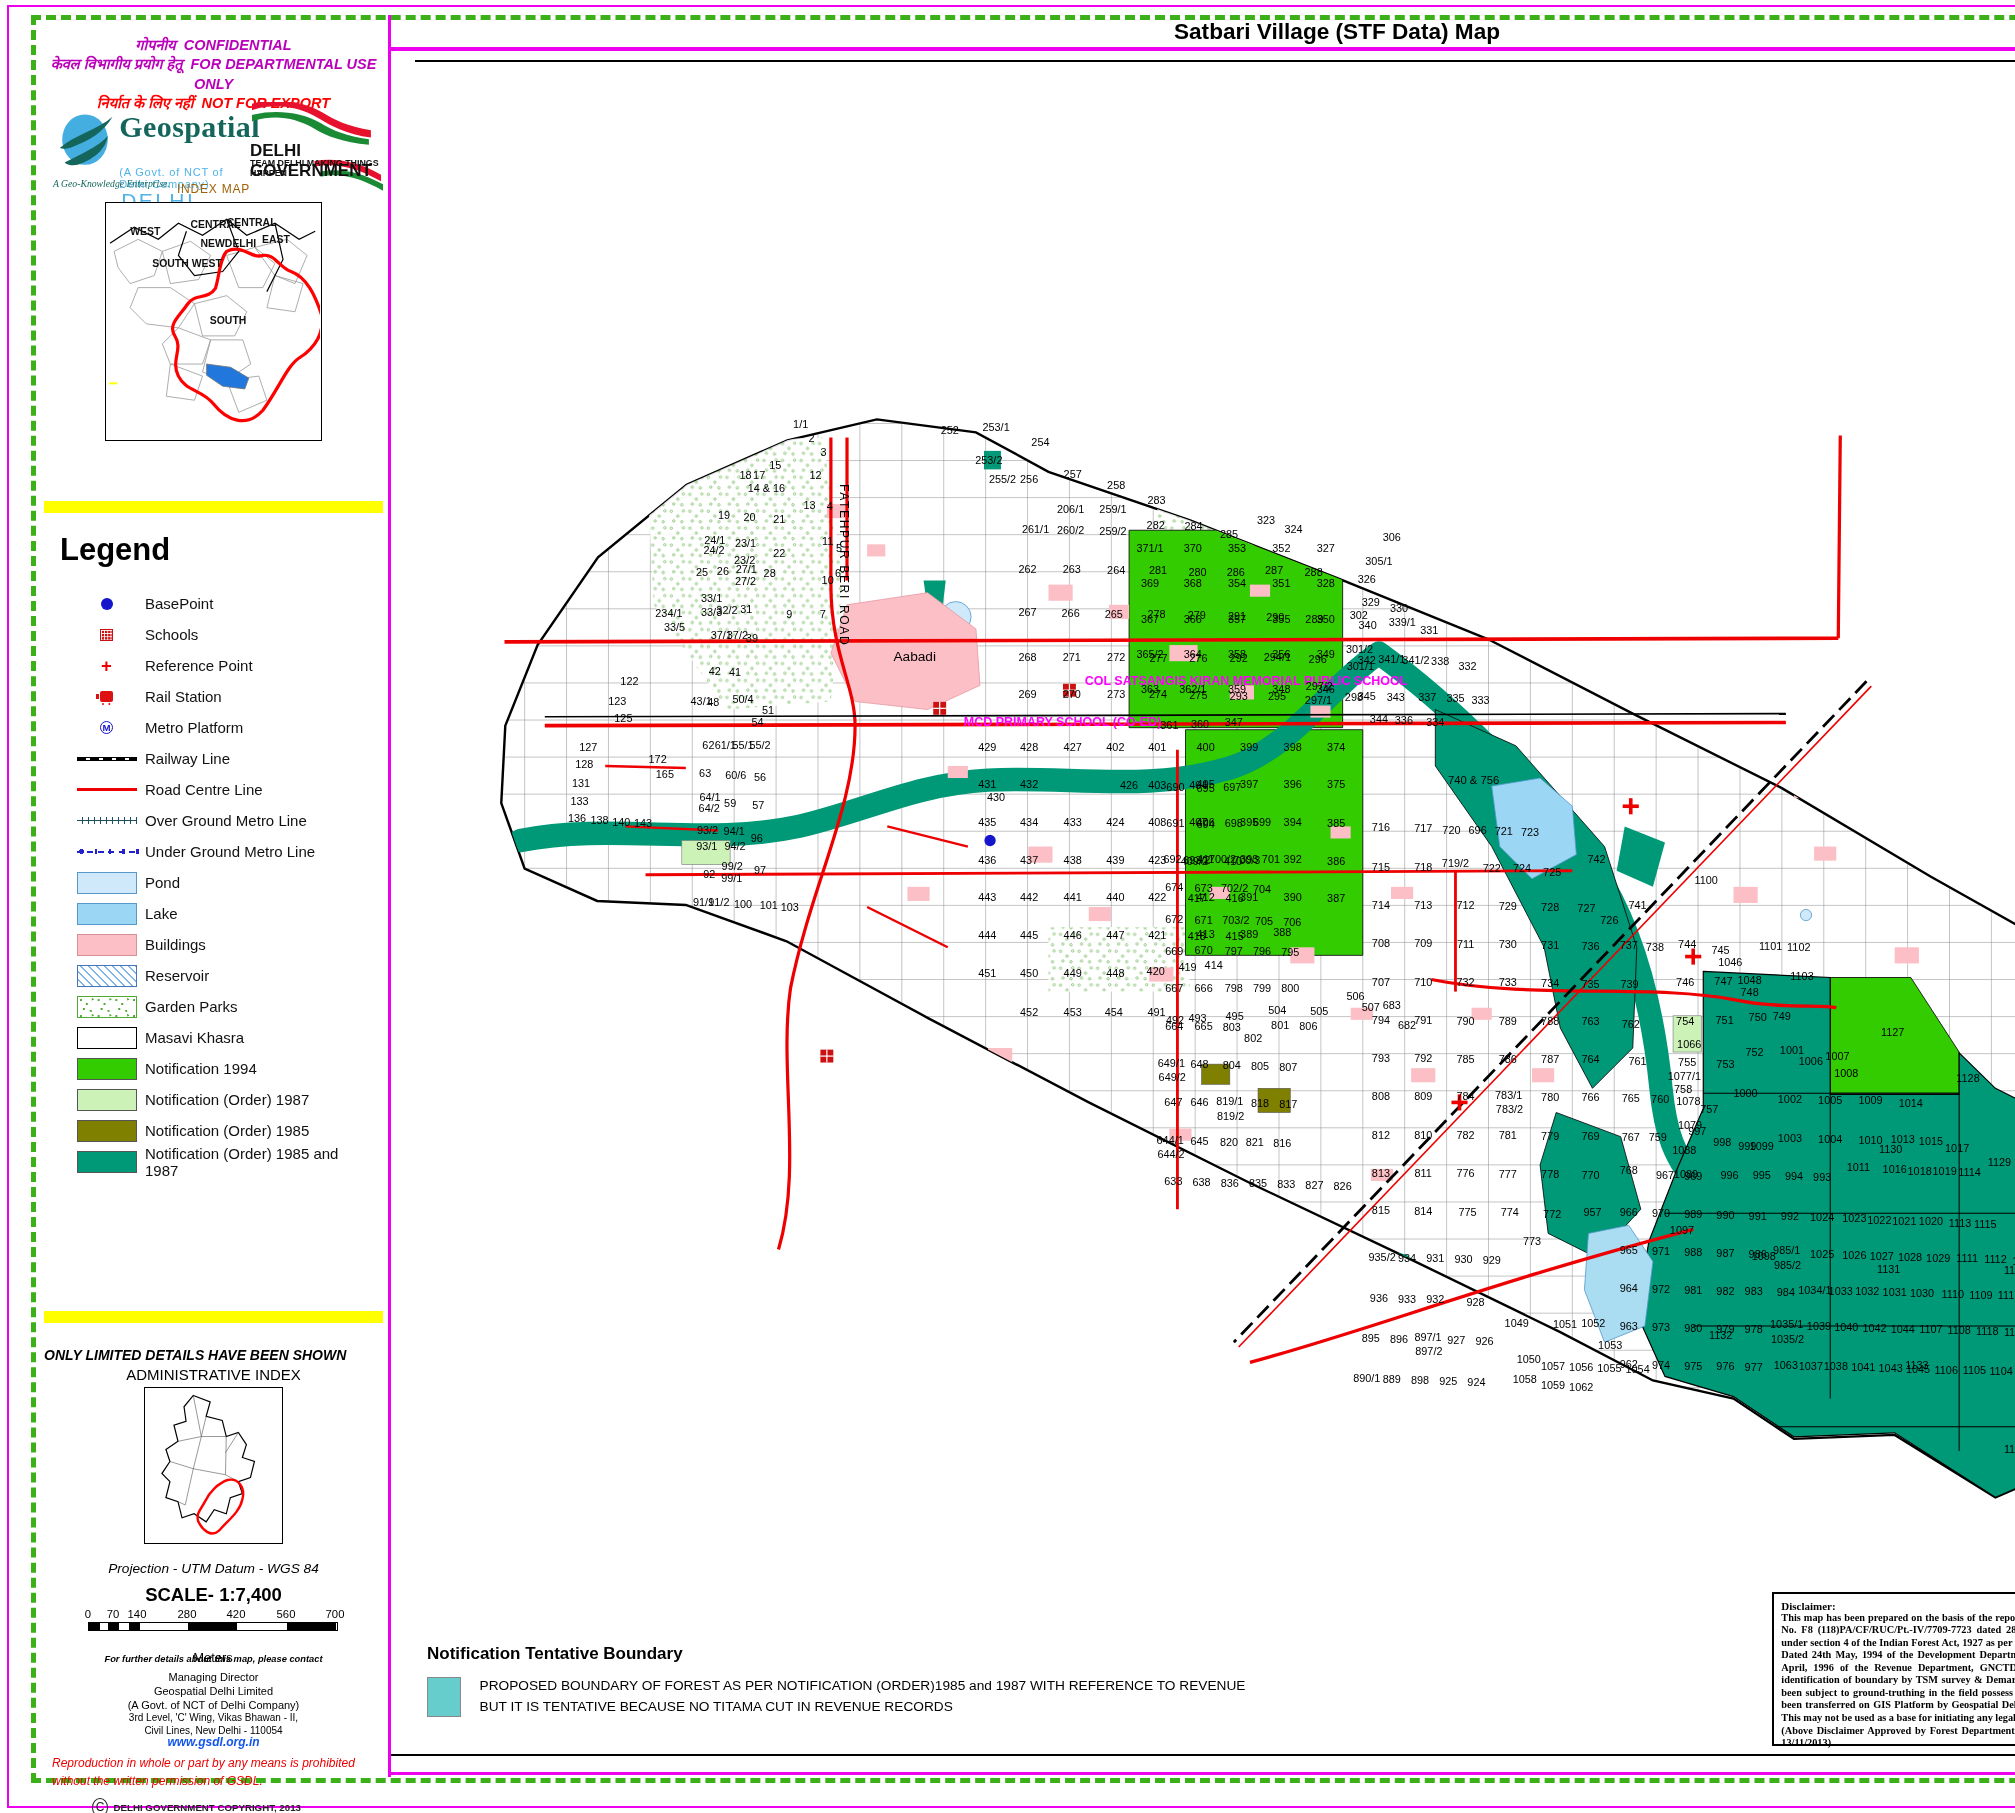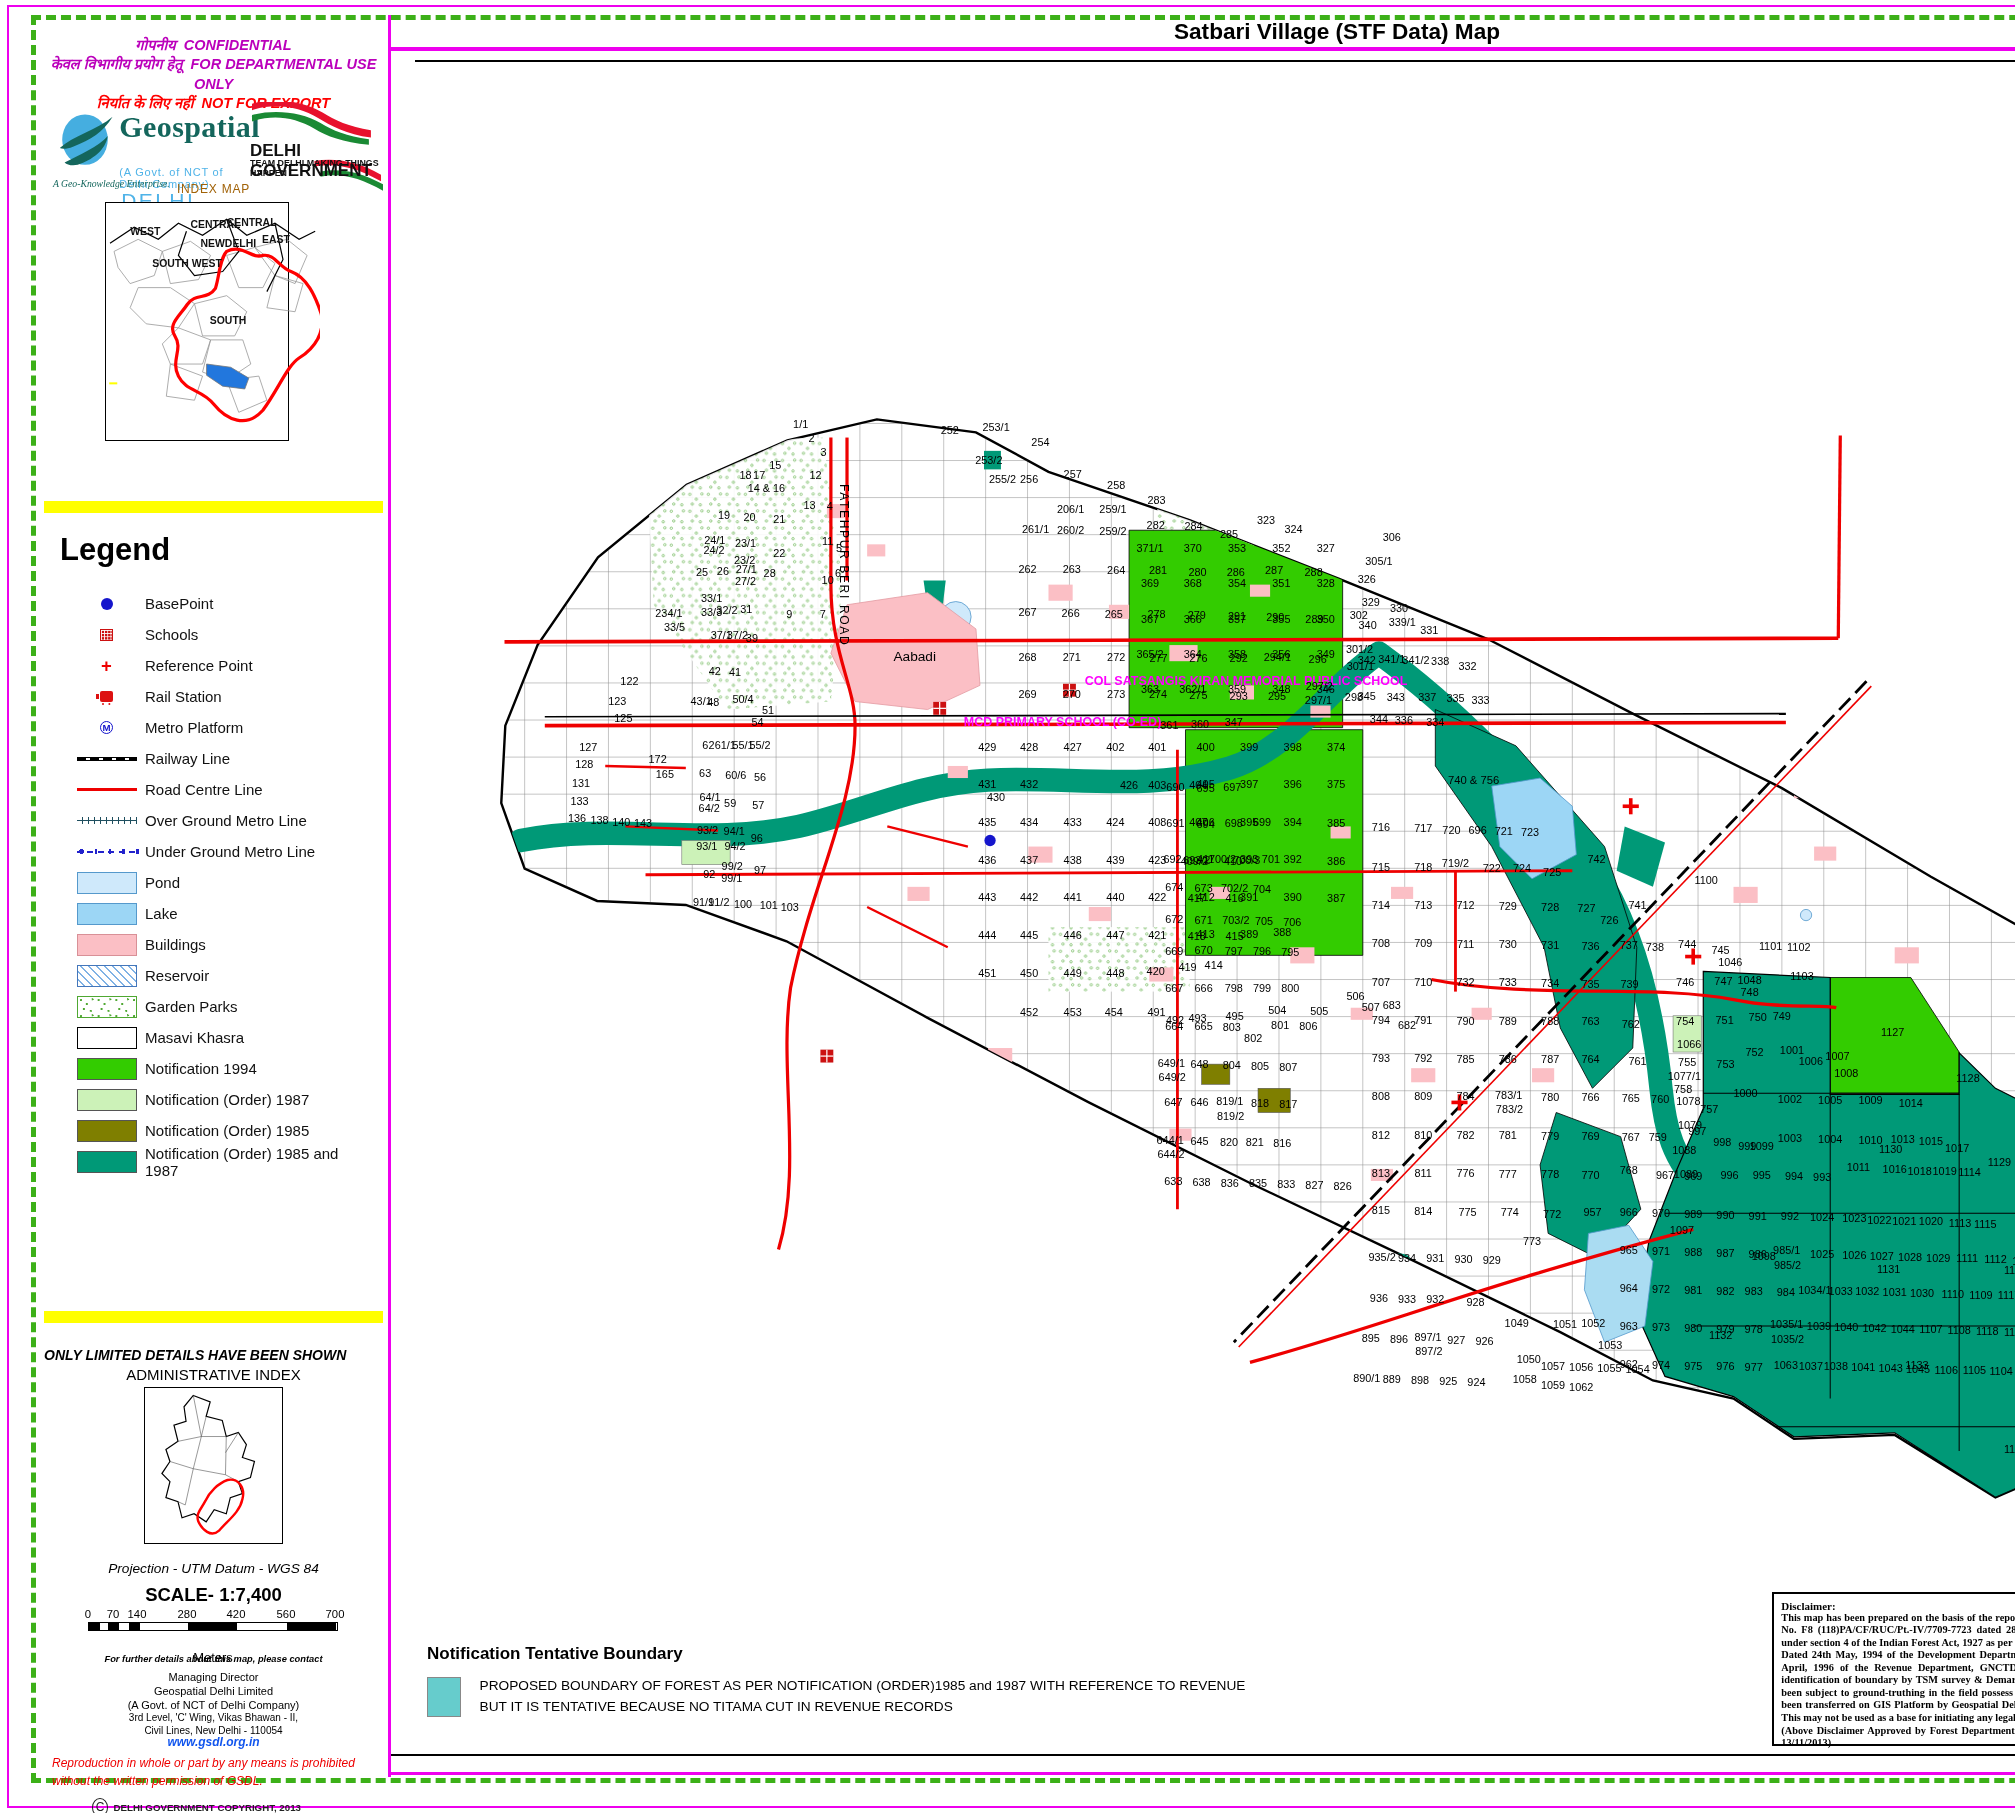--- a/index.html
+++ b/index.html
@@ -22,21 +22,21 @@
   .globe { position:absolute; left:0; top:2.4px; width:60px; height:60px; }
   .gname { position:absolute; left:64px; top:0px; color:#14665C; font-family:"Liberation Serif", serif; font-size:30px; font-weight:bold; letter-spacing:0.4px; }
   .gdl   { position:absolute; left:66px; top:31px; color:#4FB3E8; font-size:21px; letter-spacing:2.4px;margin-top:48px; }
   .ggov  { position:absolute; left:64px; top:56px; color:#4FB3E8; font-size:11px; letter-spacing:0.8px; }
   .gtag  { position:absolute; left:-2.4px; top:68px; color:#14665C; font-size:9.7px; font-style:italic; font-family:"Liberation Serif", serif; }
   .dglogo { position:absolute; left:202px; top:0px; width:133px; height:105px; }
   .dg-name { position:absolute; left:0px; top:39px; font-size:17px; font-weight:bold; color:#111; letter-spacing:0px; }
   .dg-tag  { position:absolute; left:0px; top:56px; font-size:8.9px; font-weight:bold; color:#111; }
 
   .indexmap-title { position:absolute; left:0; top:161px; width:100%; text-align:center; font-size:12px; color:#a16207; letter-spacing:0.8px; }
-  .indexmap-box { position:absolute; left:61px; top:181px; width:184px; height:239px; border:1.2px solid #000; background:#fff; }
+  .indexmap-box { position:absolute; left:61px; top:181px; width:217px; height:239px; border:1.2px solid #000; background:#fff; }
 
   .ybar1 { position:absolute; left:0px; top:480px; width:339px; height:12px; background:#FFFF00; }
   .ybar2 { position:absolute; left:0px; top:1290px; width:339px; height:12px; background:#FFFF00; }
 
   .legend-title { position:absolute; left:16px; top:511px; font-size:31px; font-weight:bold; color:#000; }
   .legend-list { position:absolute; left:24px; top:567px; width:306px; }
   .lrow { display:flex; align-items:center; height:31px; }
   .lsym { width:77px; display:flex; justify-content:center; align-items:center; flex:none; }
   .llab { font-size:15px; color:#111; }
 

